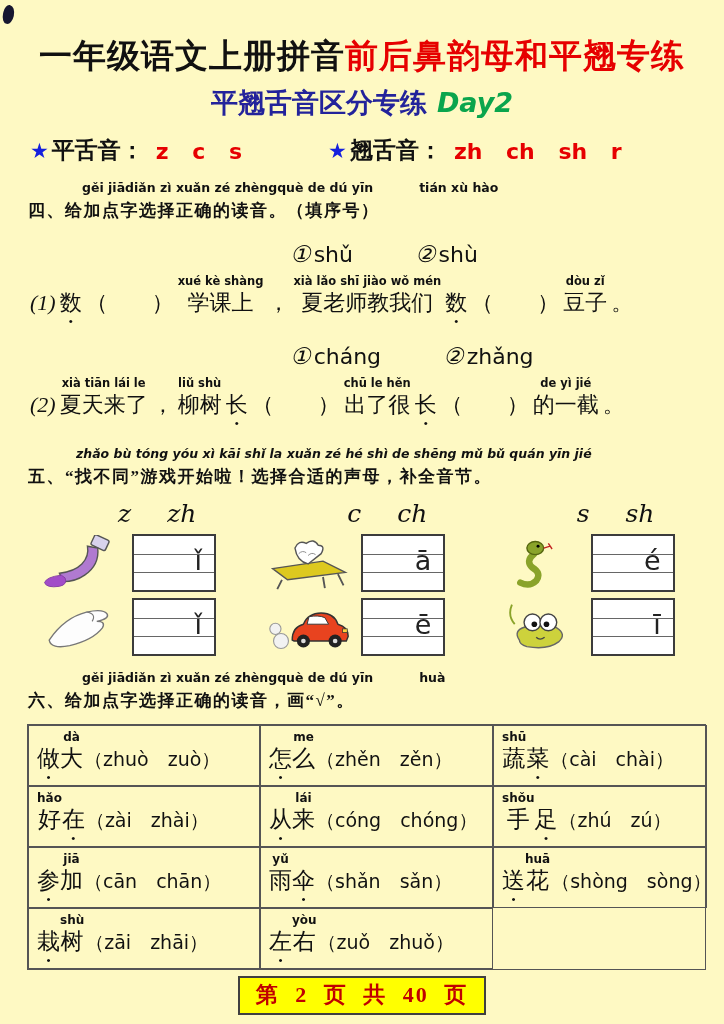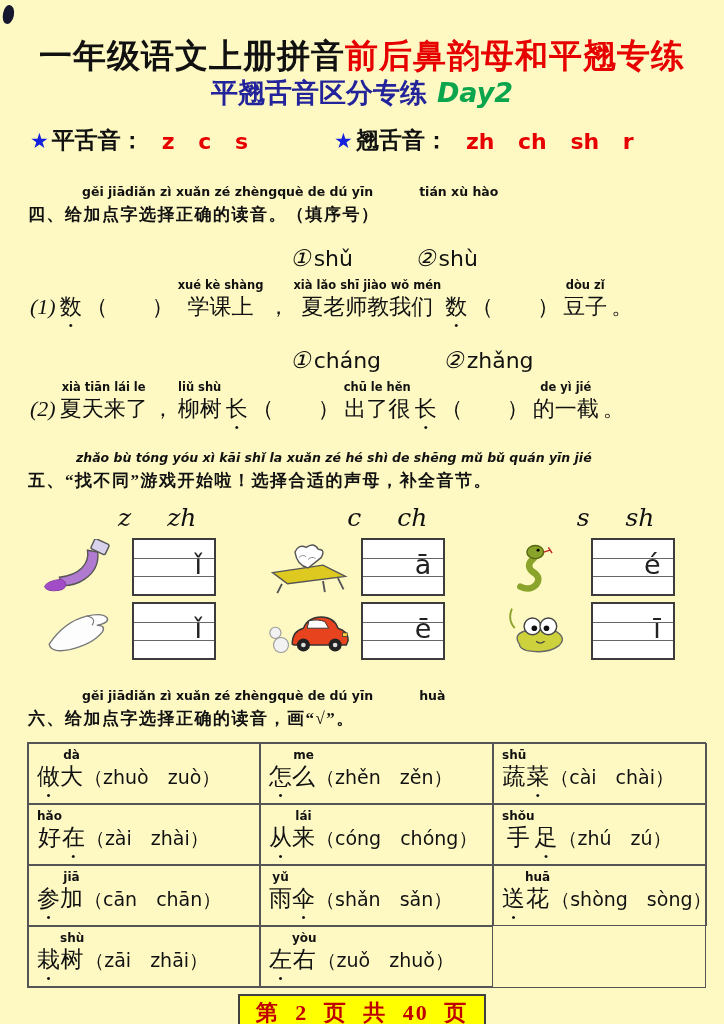--- a/index.html
+++ b/index.html
@@ -2,28 +2,28 @@
 <html><head>
 <meta charset="utf-8">
 <style>
   html,body{margin:0;padding:0;background:#e8e8e8;}
   .page{position:relative;width:724px;height:1024px;background:#fef9c3;overflow:hidden;
         font-family:"Liberation Serif","DejaVu Serif",serif;color:#111;}
   .corner-mark{position:absolute;left:3px;top:5px;width:11px;height:19px;background:#171730;
         border-radius:45% 55% 50% 50%;transform:rotate(12deg);}
   .title{text-align:center;margin-top:36px;font-size:33px;font-weight:900;letter-spacing:1px;line-height:40px;white-space:nowrap;}
   .t-red{color:#e60000;}
-  .subtitle{text-align:center;font-size:27px;font-weight:800;color:#23239b;line-height:34px;}
+  .subtitle{text-align:center;margin-top:10px;font-size:27px;font-weight:800;color:#23239b;line-height:34px;}
   .day{color:#0aa54d;font-style:italic;font-weight:700;font-family:"DejaVu Sans",sans-serif;margin-left:10px;}
   .tone-row{display:flex;align-items:center;padding-left:30px;margin-top:16px;font-size:23px;font-weight:700;line-height:30px;}
   .tone-group{display:flex;align-items:center;}
   .tone-group2{margin-left:86px;}
   .star{color:#1520dd;font-size:21px;margin-right:3px;font-family:"DejaVu Sans",sans-serif;}
-  .tone-letters{color:#e60000;font:700 22px "DejaVu Sans",sans-serif;word-spacing:16px;margin-left:18px;}
-  .pinyin-cap{padding-left:82px;margin-top:28px;font:700 12.5px "DejaVu Sans",sans-serif;line-height:16px;white-space:nowrap;}
+  .tone-letters{color:#e60000;font:700 22px "DejaVu Sans",sans-serif;word-spacing:16px;margin-left:12px;}
+  .pinyin-cap{padding-left:82px;margin-top:14px;font:700 12.5px "DejaVu Sans",sans-serif;line-height:16px;white-space:nowrap;}
   .pinyin-cap .tail{margin-left:46px;}
   .pinyin-cap.italic{font-style:italic;padding-left:76px;margin-top:16px;}
   .sec-head{padding-left:28px;font-size:17px;font-weight:800;letter-spacing:1.5px;line-height:30px;white-space:nowrap;}
   .opt-row{display:flex;gap:62px;margin-left:290px;margin-top:15px;font-size:23px;line-height:28px;}
   .opt{display:flex;align-items:baseline;}
   .opt-num{font-style:italic;margin-right:3px;}
   .opt-py{font:500 22px "DejaVu Sans",sans-serif;}
   .sentence{padding-left:30px;margin-top:5px;padding-bottom:11px;font-size:22px;white-space:nowrap;}
   .seg{display:inline-block;vertical-align:bottom;text-align:center;margin-right:4px;}
   .seg-num .seg-base{font-style:italic;}

